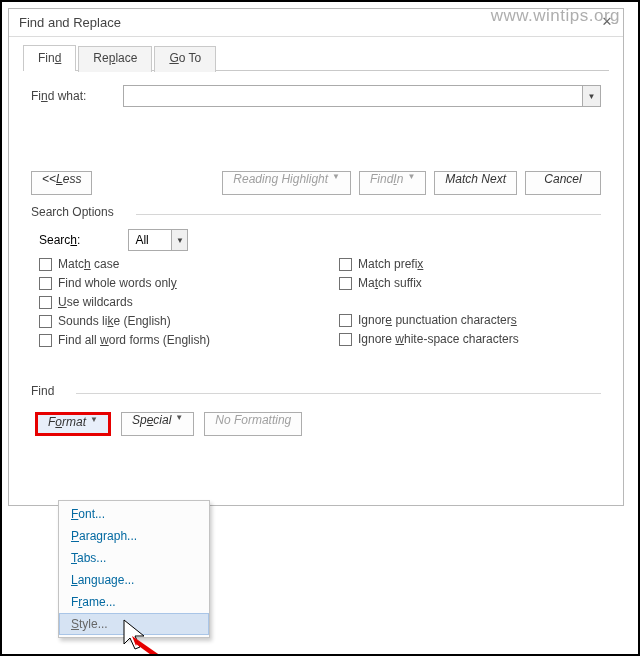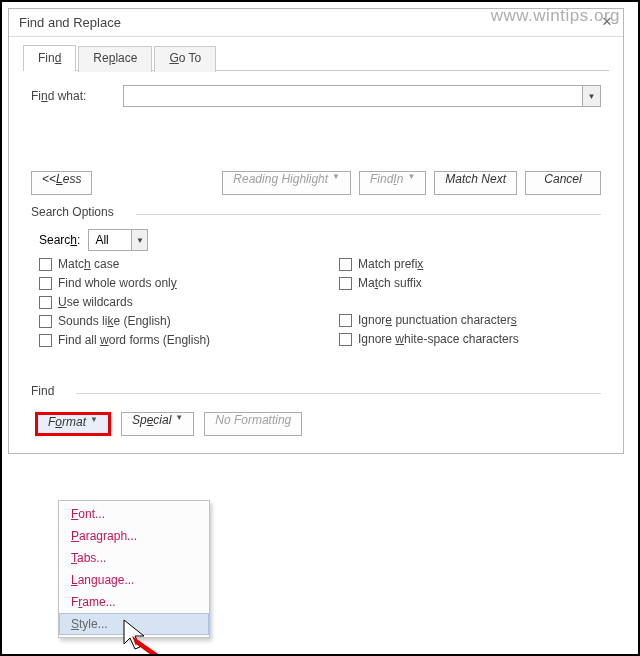--- a/index.html
+++ b/index.html
@@ -21,21 +21,21 @@
       font-family: Arial, sans-serif;
       letter-spacing: 0.5px;
       z-index: 100;
       pointer-events: none;
     }
     .dialog {
       position: absolute;
       top: 6px;
       left: 6px;
       width: 616px;
-      height: 446px;
+      height: 498px;
       border: 1px solid #b8b8b8;
       background: #fff;
     }
     .titlebar {
       height: 28px;
       background: #fff;
       border-bottom: 1px solid #dcdcdc;
       display: flex;
       align-items: center;
       padding-left: 10px;
@@ -159,20 +159,21 @@
       margin-bottom: 6px;
       padding-left: 6px;
     }
     .select {
       height: 22px;
       border: 1px solid #ababab;
       display: flex;
       align-items: center;
       background: #fff;
       min-width: 60px;
+      margin-left: 40px;
     }
     .select .sel-text { padding: 0 6px; flex: 1; }
     .select .sel-btn {
       width: 16px;
       height: 100%;
       border-left: 1px solid #ababab;
       background: #f0f0f0;
       display: flex;
       align-items: center;
       justify-content: center;
@@ -219,21 +220,21 @@
       top: 498px;
       width: 152px;
       background: #fcfcfc;
       border: 1px solid #c3c3c3;
       box-shadow: 2px 3px 4px rgba(0,0,0,0.2);
       padding: 2px 0;
       z-index: 50;
     }
     .menu-item {
       padding: 4px 12px;
-      color: #be185d;
+      color: #0369a1;
       font-size: 12px;
     }
     .menu-item.hover {
       background: #d6e3f3;
       border: 1px solid #a9c5e7;
       padding: 3px 11px;
       color: #666;
     }
     .cursor-arrow {
       position: absolute;

